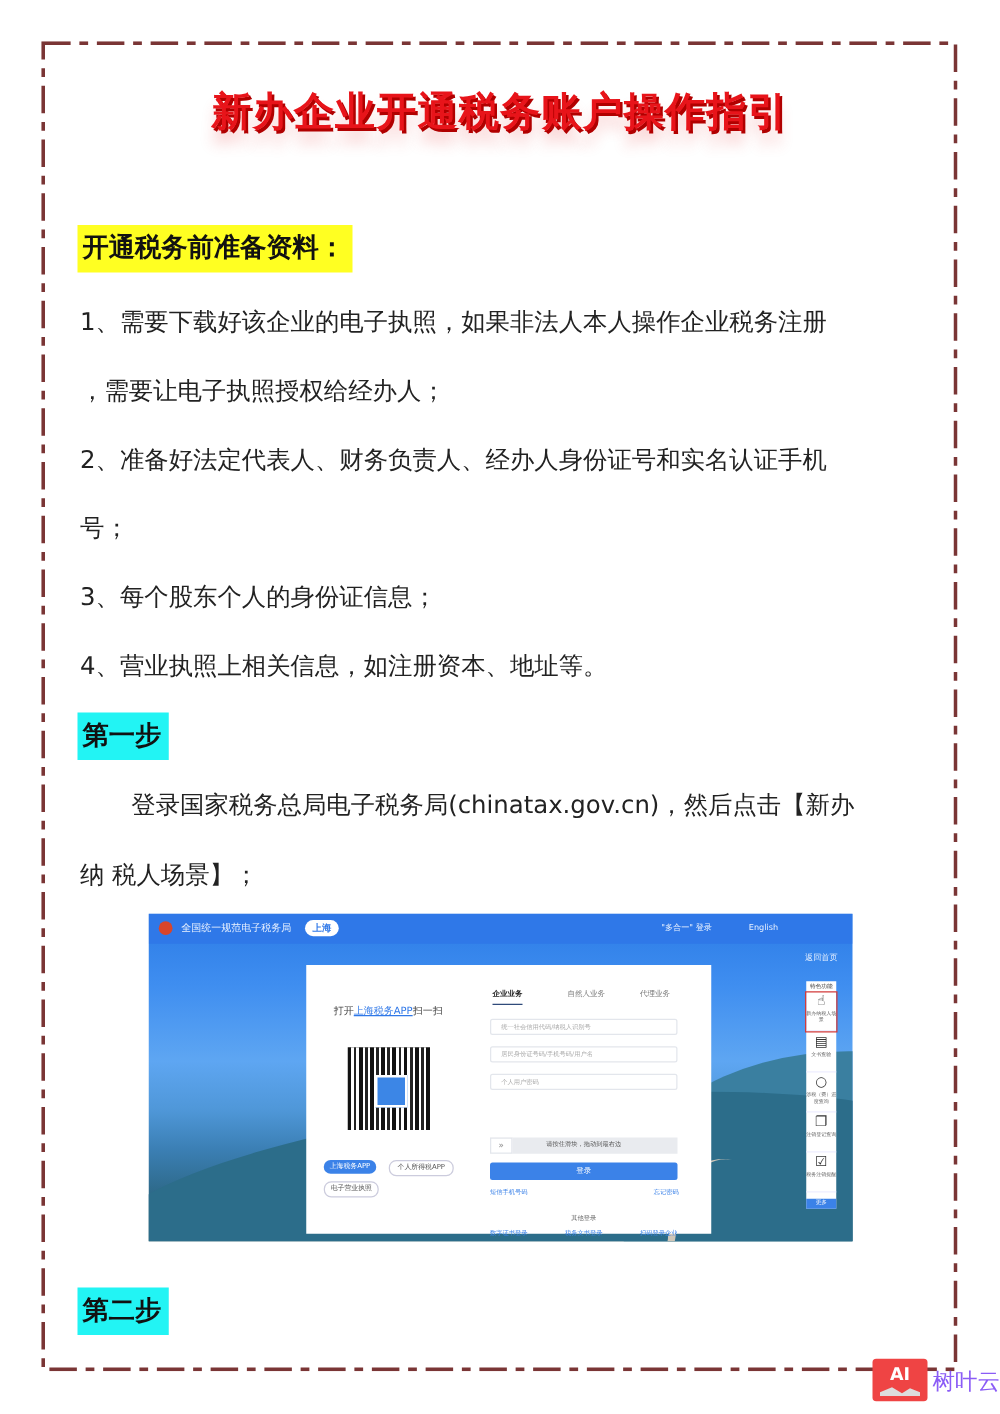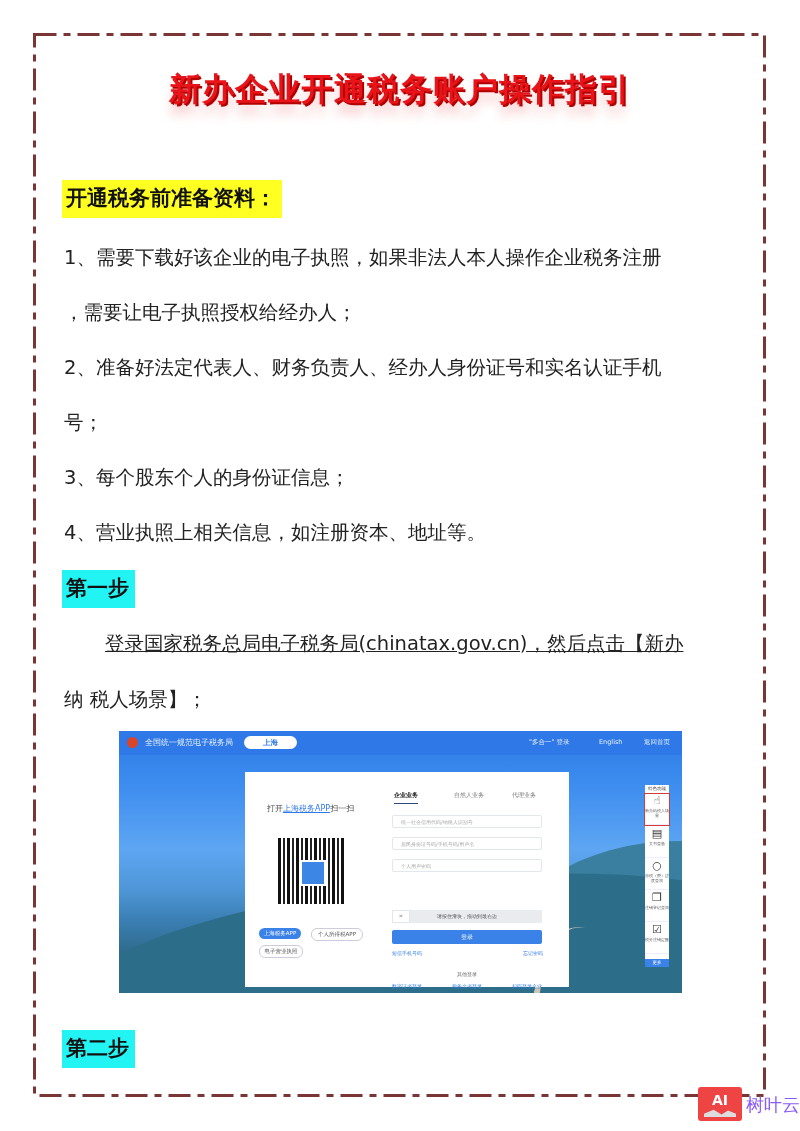--- a/index.html
+++ b/index.html
@@ -20,21 +20,21 @@
   .hl-cyan { background:#22f4f4; }
 
   .line { position:absolute; left:64px; font-size:19.5px; color:#222; white-space:nowrap; }
 
   
   .shot { position:absolute; left:119px; top:731px; width:563px; height:262px; overflow:hidden;
           background: linear-gradient(180deg,#2b7be6 0%,#3f8ef0 22%,#5ea6f2 45%,#4f97d8 60%,#3b7fb4 72%,#2e6a8a 85%,#2c5a5a 100%); }
   .shot .topbar { position:absolute; left:0; top:0; width:100%; height:24px; background:#2f78e8; }
   .shot .logo { position:absolute; left:8px; top:6px; width:11px; height:11px; border-radius:50%; background:#d9452b; }
   .shot .sitename { position:absolute; left:26px; top:6px; font-size:8px; color:#e8f1ff; }
-  .shot .region { position:absolute; left:125px; top:5px; height:13px; padding:0 19px; border-radius:7px;
+  .shot .region { position:absolute; left:125px; top:5px; height:13px; padding:0 6px; border-radius:7px;
                   background:#fff; color:#2f78e8; font-size:7.5px; line-height:13px; font-weight:bold; }
   .shot .nav { position:absolute; top:7px; font-size:6.5px; color:#e8f1ff; }
   .mtn1 { position:absolute; left:-40px; top:150px; width:700px; height:160px; border-radius:50% 50% 0 0;
           background:#2c6d8a; transform:rotate(-6deg); }
   .mtn2 { position:absolute; left:380px; top:110px; width:300px; height:200px; border-radius:60% 40% 0 0;
           background:#3a7fa0; }
   .wall { position:absolute; left:420px; top:195px; width:60px; height:80px; border-left:6px solid #cfc6b8;
           border-radius:40px 0 0 0; transform:rotate(10deg); }
 
   .card { position:absolute; left:126px; top:41px; width:324px; height:215px; background:#fff; }
@@ -91,35 +91,35 @@
 <div class="hl hl-yellow" style="left:62px; top:180px;">开通税务前准备资料：</div>
 
 <div class="line" style="top:244px;">1、需要下载好该企业的电子执照，如果非法人本人操作企业税务注册</div>
 <div class="line" style="top:299px;">，需要让电子执照授权给经办人；</div>
 <div class="line" style="top:354px;">2、准备好法定代表人、财务负责人、经办人身份证号和实名认证手机</div>
 <div class="line" style="top:409px;">号；</div>
 <div class="line" style="top:464px;">3、每个股东个人的身份证信息；</div>
 <div class="line" style="top:519px;">4、营业执照上相关信息，如注册资本、地址等。</div>
 
 <div class="hl hl-cyan" style="left:62px; top:570px;text-align:center;">第一步</div>
-<div class="line" style="top:630px; left:105px;text-decoration:underline;">登录国家税务总局电子税务局(chinatax.gov.cn)，然后点击【新办</div>
+<div class="line" style="top:630px; left:105px;">登录国家税务总局电子税务局(chinatax.gov.cn)，然后点击【新办</div>
 <div class="line" style="top:686px;">纳 税人场景】；</div>
 
 <div class="shot">
   <div class="mtn2"></div>
   <div class="mtn1"></div>
   <div class="wall"></div>
 
   <div class="topbar">
     <span class="logo"></span>
     <span class="sitename">全国统一规范电子税务局</span>
     <span class="region">上海</span>
     <span class="nav" style="left:410px;">"多合一" 登录</span>
     <span class="nav" style="left:480px;">English</span>
-    <span class="nav" style="left:525px;">返回首页</span>
+    <span class="nav" style="left:525px;margin-top:24px;">返回首页</span>
   </div>
 
   <div class="card">
     <div class="scan">
       <span>打开</span><span class="app">上海税务APP</span><span>扫一扫</span>
     </div>
     <div class="qr"></div>
     <div class="pill primary" style="left:14px; top:156px; width:42px;">上海税务APP</div>
     <div class="pill outline" style="left:66px; top:156px; width:50px;">个人所得税APP</div>
     <div class="pill outline" style="left:14px; top:173px; width:42px;">电子营业执照</div>

